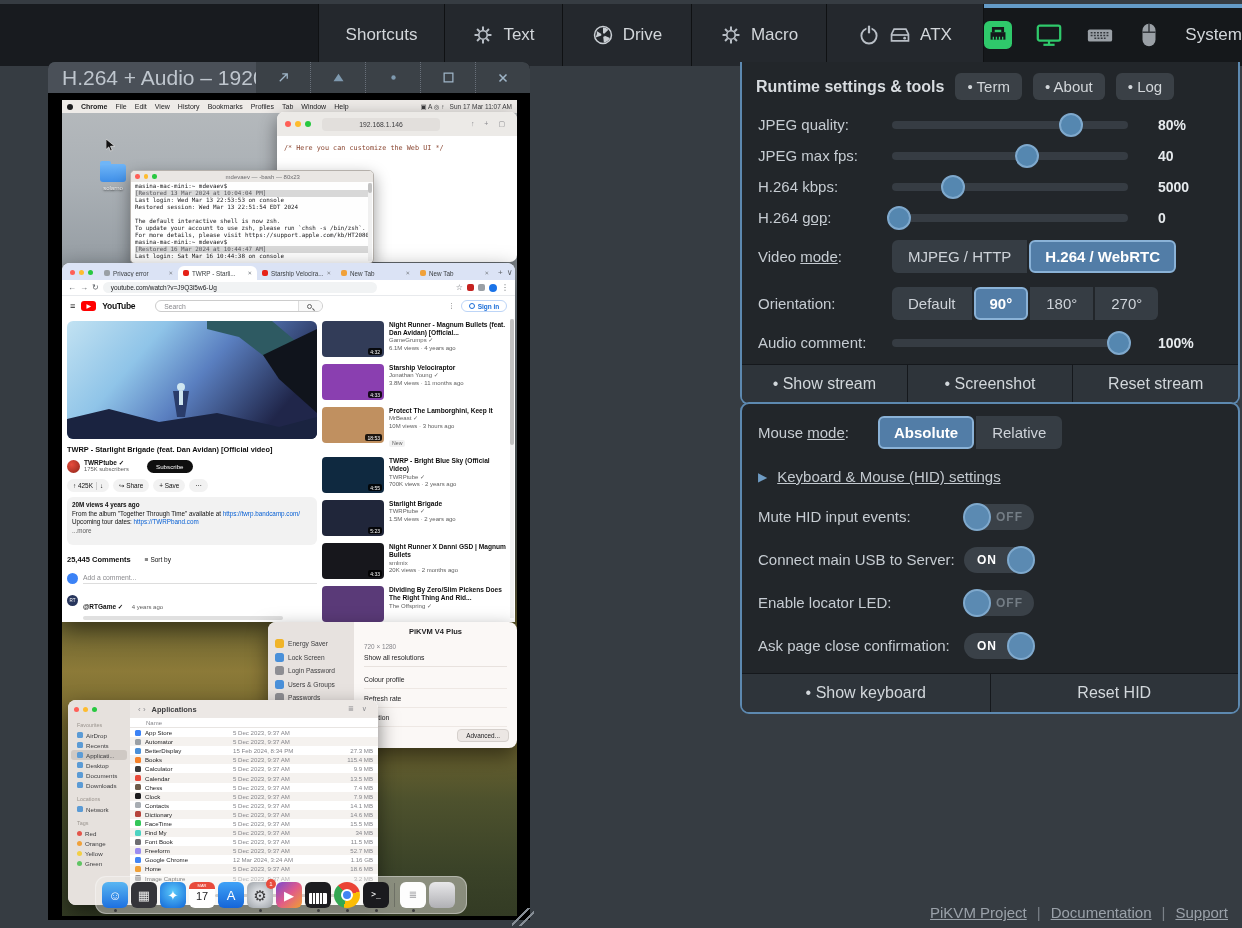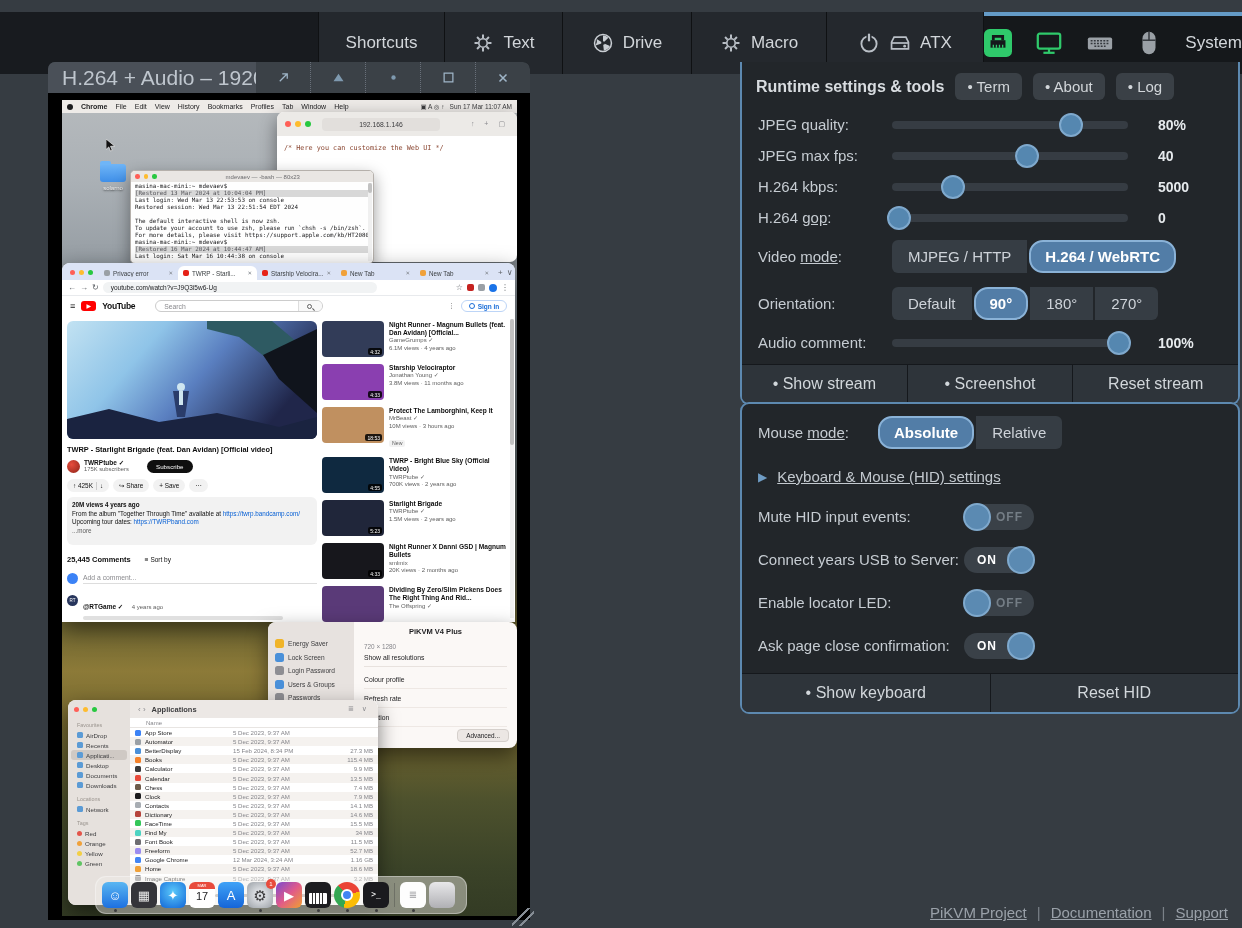--- a/index.html
+++ b/index.html
@@ -1,21 +1,21 @@
 <!DOCTYPE html>
 <html><head>
 <meta charset="utf-8">
 <style>
   * { margin:0; padding:0; box-sizing:border-box; }
   html,body { background:#2b3036; }
   body { font-family:"Liberation Sans", sans-serif; }
   .page { position:relative; width:1242px; height:928px; background:#363c42; overflow:hidden; }
 
   
-  .menubar { position:absolute; left:0; top:12px; width:100%; height:62px; background:#0f172a; display:flex; }
+  .menubar { position:absolute; left:0; top:4px; width:100%; height:62px; background:#0f172a; display:flex; }
   .mb-spacer { width:318px; background:#181b1f; }
   .mb-item { display:flex; align-items:center; justify-content:center; gap:9px; background:#24282d;
              border-left:1px solid #0f1113; color:#d2d6da; font-size:17px; cursor:pointer; }
   .mb-shortcuts { width:126px; } .mb-text { width:118px; } .mb-macro { width:135px; } .mb-drive { width:129px; } .mb-atx { width:157px; }
   .mb-system { flex:1; background:#15181b; position:relative;justify-content:space-between; }
   .mb-system .active-bar { position:absolute; left:0; top:0; right:0; height:4px; background:#649bc7; }
   .mb-item svg { display:block; }
 
   
   .stream-window { position:absolute; left:48px; top:62px; width:482px; height:858px; background:#0b0d0f; border-radius:7px 7px 0 0; }
@@ -213,21 +213,21 @@
   .prow { display:flex; align-items:center; padding:7px 16px;gap:16px; }
   .plabel { width:118px; font-size:15px; color:#c6ccd2; flex:none; }
   .plabel .ul { text-decoration:underline; }
   .slider { position:relative; flex:1; height:8px; background:#363c43; border-radius:4px; margin-right:14px; cursor:pointer; }
   .thumb { position:absolute; top:-8px; width:24px; height:24px; border-radius:50%; background:#5587b0; border:2px solid #7fa9cd; margin-left:-12px; }
   .sval { width:64px; font-size:14px; font-weight:bold; color:#e6eaed; flex:none; }
   .seg { display:flex; gap:2px; }
   .opt { background:#363d44; color:#ced3d9; font-size:15px; padding:6px 14px; border:2px solid transparent; cursor:pointer; }
   .opt:first-child { border-radius:6px 0 0 6px; }
   .opt:last-child { border-radius:0 6px 6px 0; }
-  .opt.active { background:#527da7; border-color:#8ab2d7; border-radius:14px; font-weight:bold; color:#fff; }
+  .opt.active { background:#527da7; border-color:#8ab2d7; border-radius:6px; font-weight:bold; color:#fff; }
   .pfooter { display:flex; border-top:1px solid #15181c; margin-top:6px; }
   .fbtn { flex:1; text-align:center; padding:10px 0; background:#2e343a; color:#d2d7db; font-size:16px; border:none; border-right:1px solid #15181c; font-family:inherit; cursor:pointer; white-space:nowrap; }
   .fbtn:last-child { border-right:none; }
   .hid-link-row { display:flex; align-items:center; gap:10px; padding:12px 16px 10px; }
   .hid-arrow { color:#6f9cc4; font-size:12px; }
   .hid-link { color:#c3c9cf; font-size:15px; text-decoration:underline; cursor:pointer; }
   .trow { display:flex; align-items:center; padding:8.5px 16px; }
   .tlabel { width:206px; font-size:15px; color:#c6ccd2; flex:none; }
   .switch { position:relative; width:70px; height:26px; border-radius:13px; background:#3a4148; cursor:pointer; flex:none; }
   .state { position:absolute; top:0; line-height:26px; font-size:12px; font-weight:bold; letter-spacing:1px; }
@@ -1048,21 +1048,21 @@
     <div>
 
     <div class="trow">
         <span class="tlabel">Mute HID input events:</span>
         <span class="switch">
           <span class="knob"></span>
           <span class="state">OFF</span>
         </span>
       </div>
         <div class="trow active">
-        <span class="tlabel">Connect years USB to Server:</span>
+        <span class="tlabel">Connect main USB to Server:</span>
         <span class="switch">
           <span class="knob"></span>
           <span class="state">ON</span>
         </span>
       </div>
         <div class="trow">
         <span class="tlabel">Enable locator LED:</span>
         <span class="switch">
           <span class="knob"></span>
           <span class="state">OFF</span>

